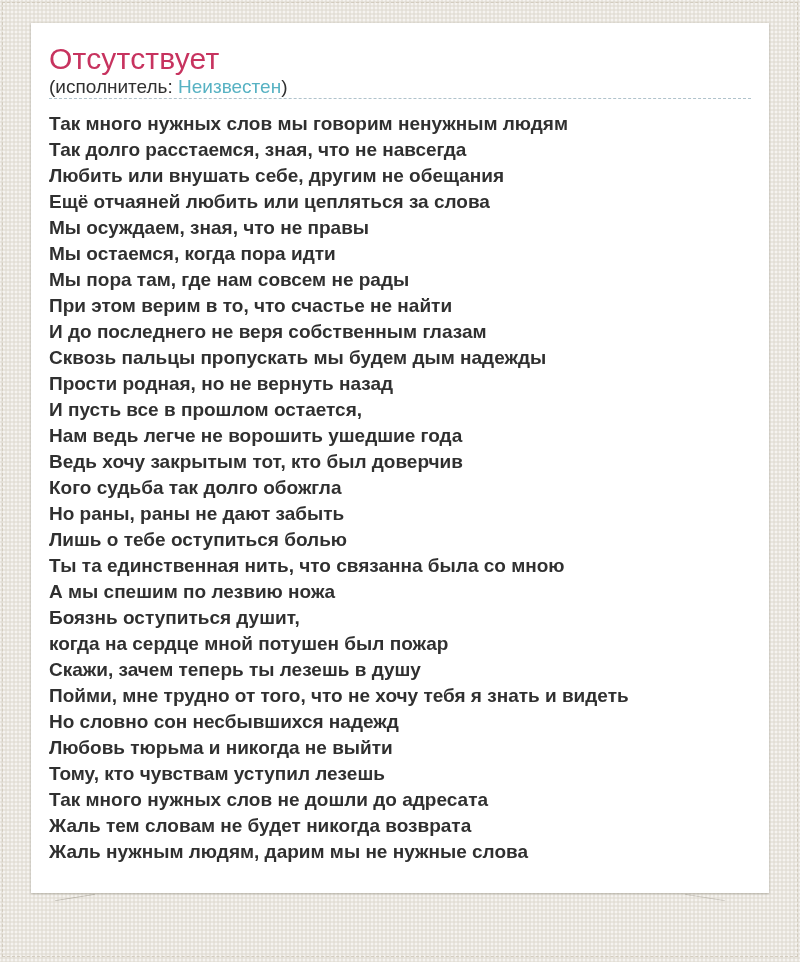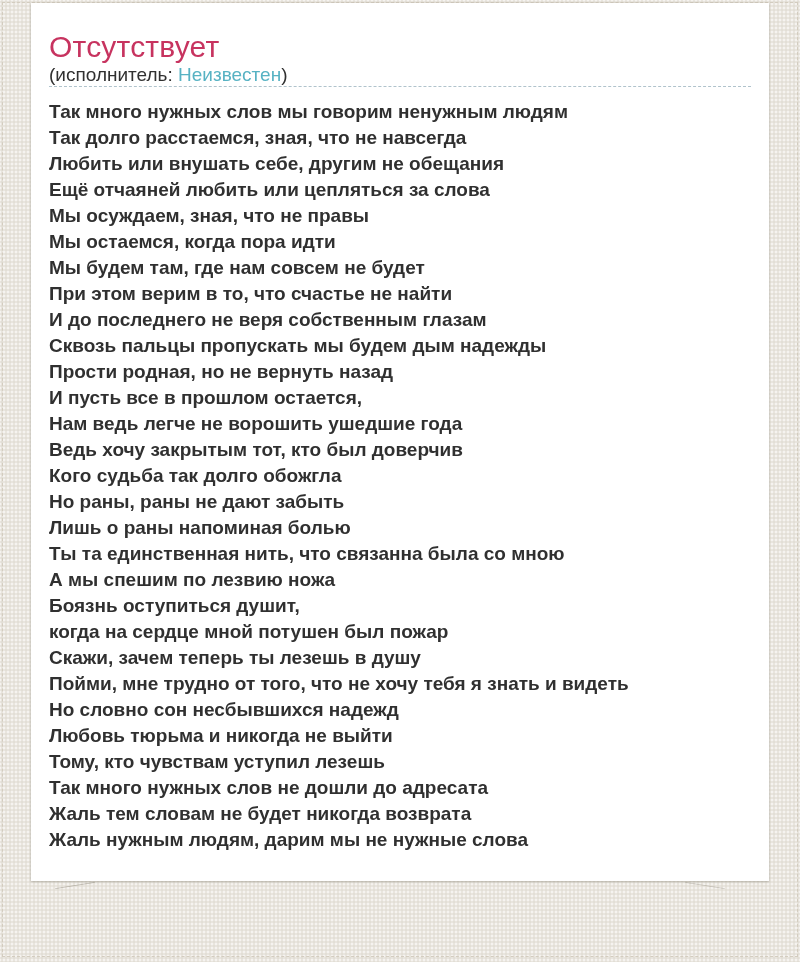--- a/index.html
+++ b/index.html
@@ -18,23 +18,23 @@
     background-position: 0 0, 2px 2px;
   }
   .page-frame {
     position: absolute;
     left: 2px; top: 2px; right: 2px; bottom: 5px;
     border: 1px dashed var(--border-dash-color, #d3ccbf);
   }
   .sheet {
     position: relative;
     width: 738px;
-    margin: 0 auto 0;
+    margin: 20px auto 0;
     box-sizing: border-box;
-    padding: 28px 18px 28px;
+    padding: 20px 18px 28px;
     background: var(--sheet-background, #ffffff);
     box-shadow: 0 1px 2px rgba(60,55,40,0.25), 0 0 1px rgba(60,55,40,0.15);
   }
   
   .sheet::before {
     content: ""; position: absolute; left: 24px; bottom: -5px;
     width: 40px; border-top: 1px solid rgba(110,104,90,0.40);
     transform: rotate(-9deg);
   }
   .sheet::after {
@@ -89,31 +89,31 @@
       </div>
     </div>
 
     <div class="lyrics">
         <div class="lyric-line">Так много нужных слов мы говорим ненужным людям</div>
         <div class="lyric-line">Так долго расстаемся, зная, что не навсегда</div>
         <div class="lyric-line">Любить или внушать себе, другим не обещания</div>
         <div class="lyric-line">Ещё отчаяней любить или цепляться за слова</div>
         <div class="lyric-line">Мы осуждаем, зная, что не правы</div>
         <div class="lyric-line">Мы остаемся, когда пора идти</div>
-        <div class="lyric-line">Мы будем там, где нам совсем не будет</div>
+        <div class="lyric-line">Мы пора там, где нам совсем не рады</div>
         <div class="lyric-line">При этом верим в то, что счастье не найти</div>
         <div class="lyric-line">И до последнего не веря собственным глазам</div>
         <div class="lyric-line">Сквозь пальцы пропускать мы будем дым надежды</div>
         <div class="lyric-line">Прости родная, но не вернуть назад</div>
         <div class="lyric-line">И пусть все в прошлом остается,</div>
         <div class="lyric-line">Нам ведь легче не ворошить ушедшие года</div>
         <div class="lyric-line">Ведь хочу закрытым тот, кто был доверчив</div>
         <div class="lyric-line">Кого судьба так долго обожгла</div>
         <div class="lyric-line">Но раны, раны не дают забыть</div>
-        <div class="lyric-line">Лишь о раны напоминая болью</div>
+        <div class="lyric-line">Лишь о тебе оступиться болью</div>
         <div class="lyric-line">Ты та единственная нить, что связанна была со мною</div>
         <div class="lyric-line">А мы спешим по лезвию ножа</div>
         <div class="lyric-line">Боязнь оступиться душит,</div>
         <div class="lyric-line">когда на сердце мной потушен был пожар</div>
         <div class="lyric-line">Скажи, зачем теперь ты лезешь в душу</div>
         <div class="lyric-line">Пойми, мне трудно от того, что не хочу тебя я знать и видеть</div>
         <div class="lyric-line">Но словно сон несбывшихся надежд</div>
         <div class="lyric-line">Любовь тюрьма и никогда не выйти</div>
         <div class="lyric-line">Тому, кто чувствам уступил лезешь</div>
         <div class="lyric-line">Так много нужных слов не дошли до адресата</div>

